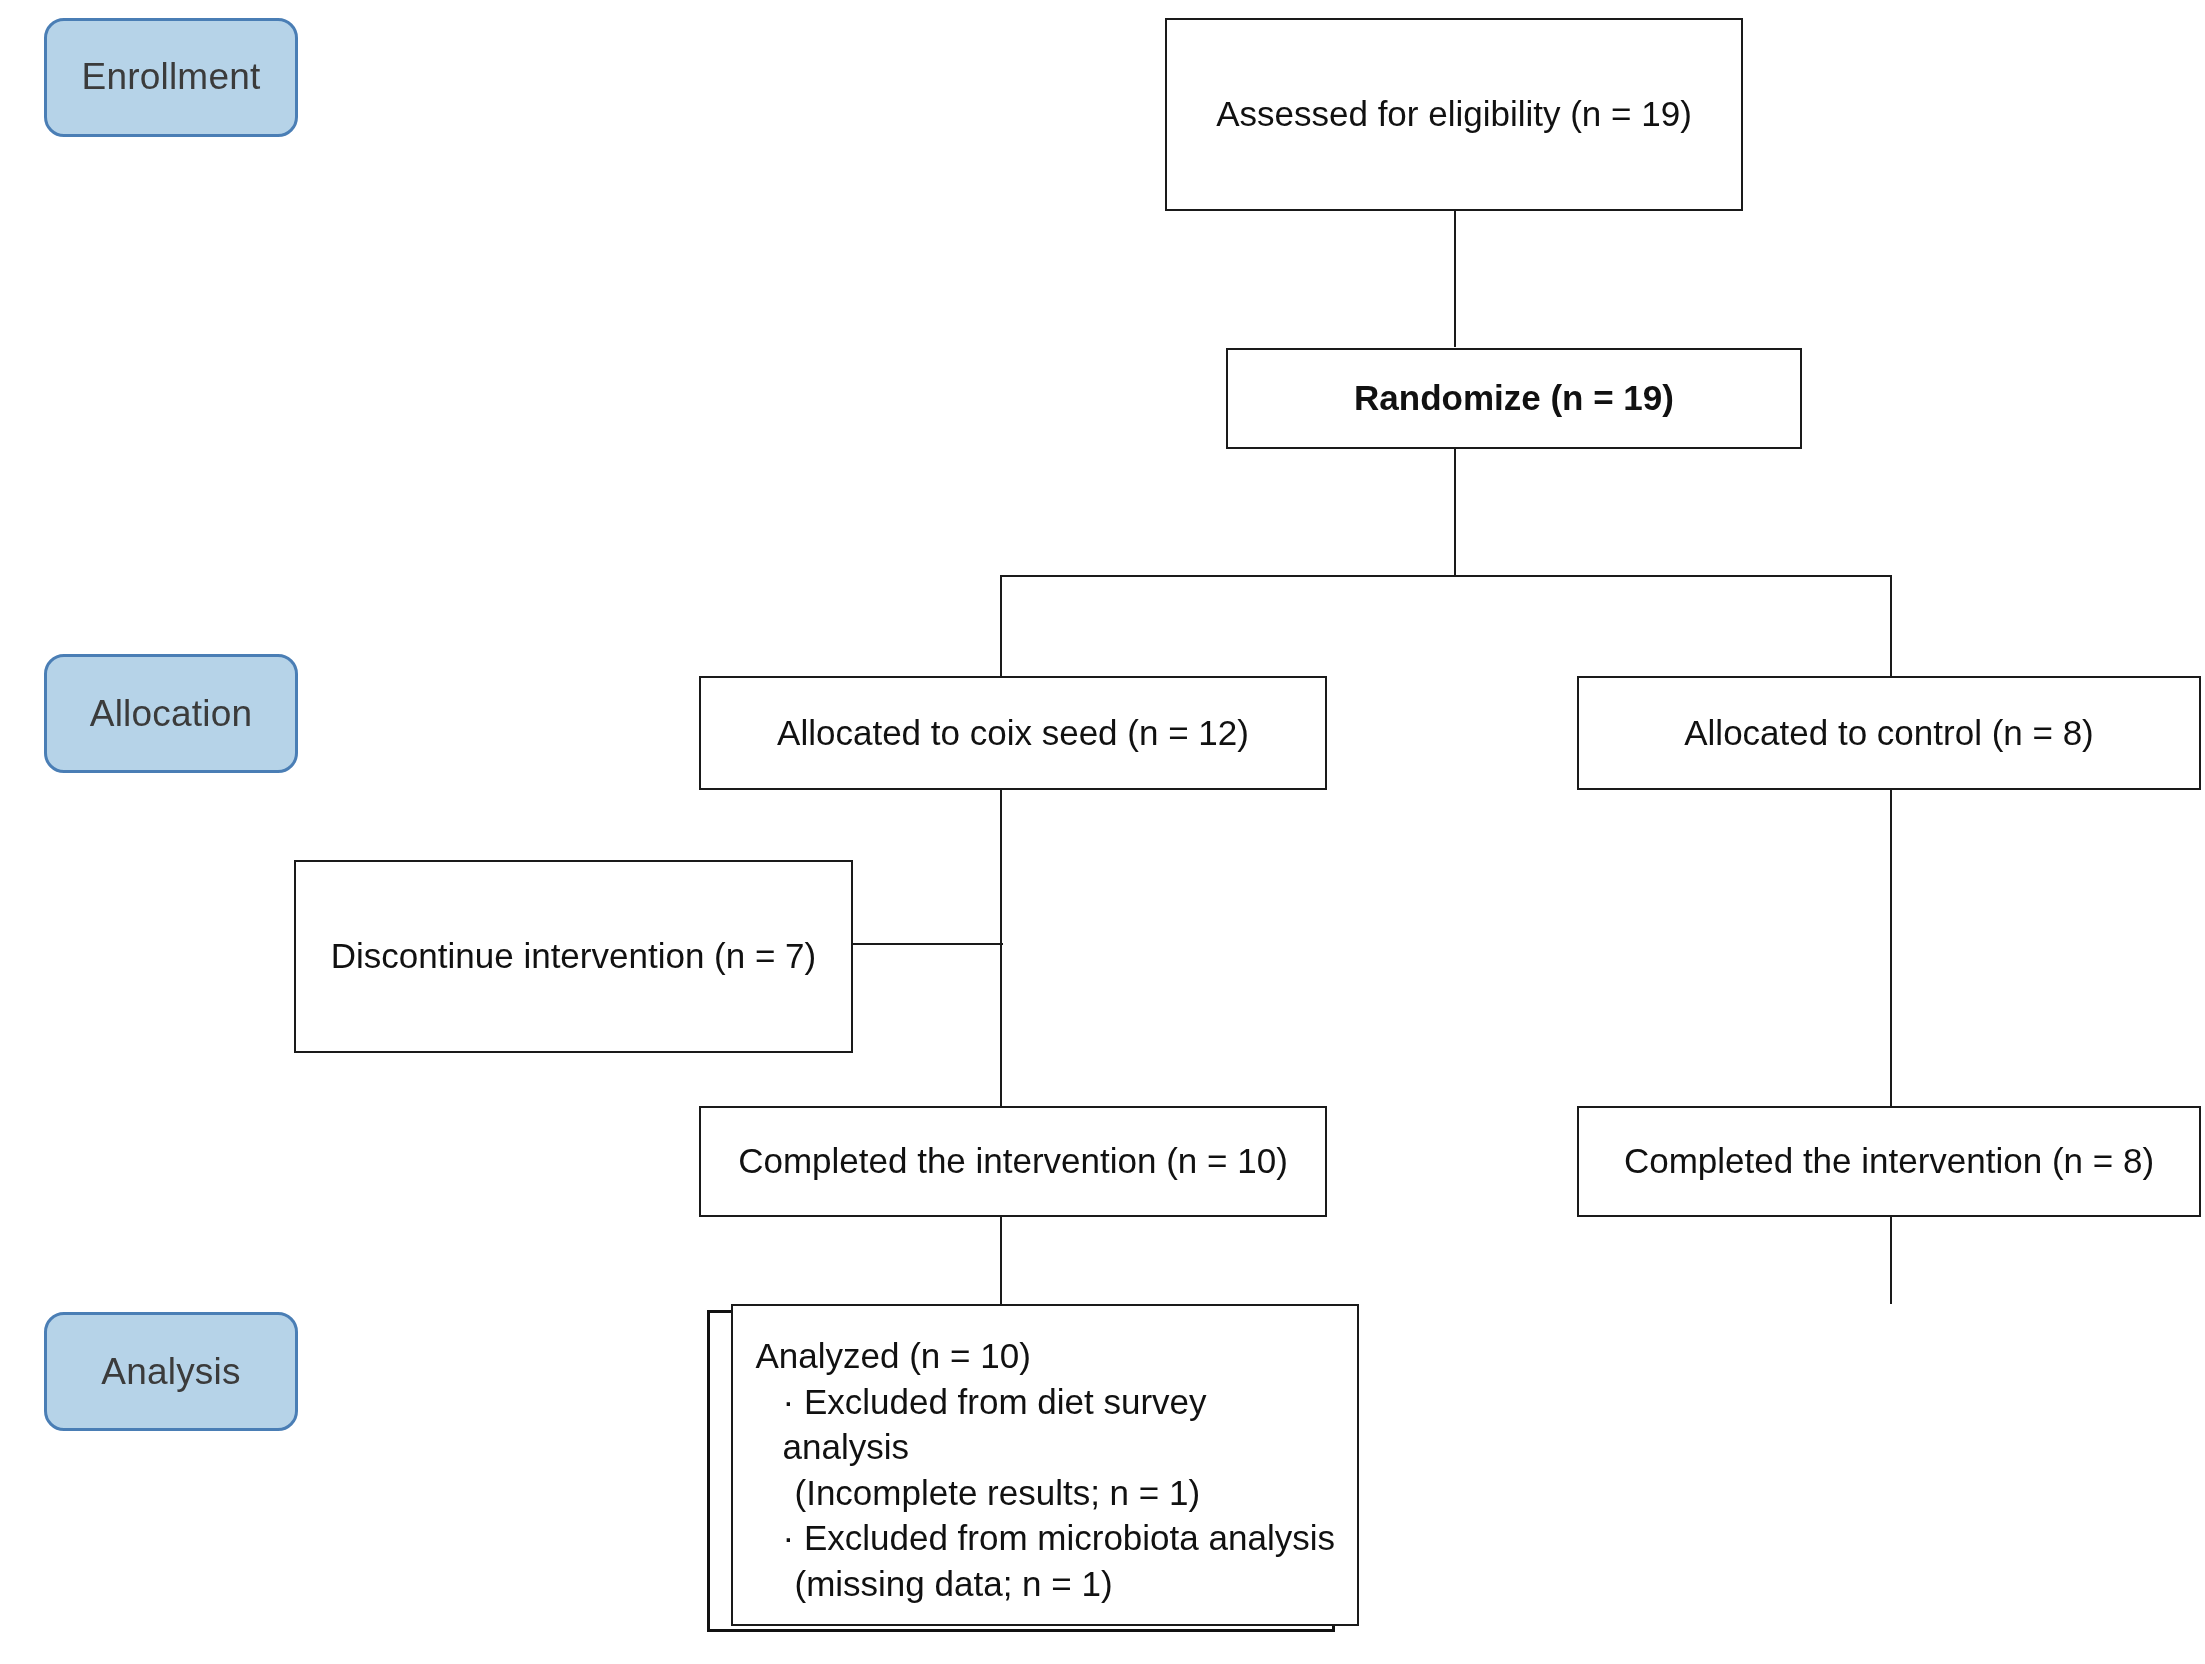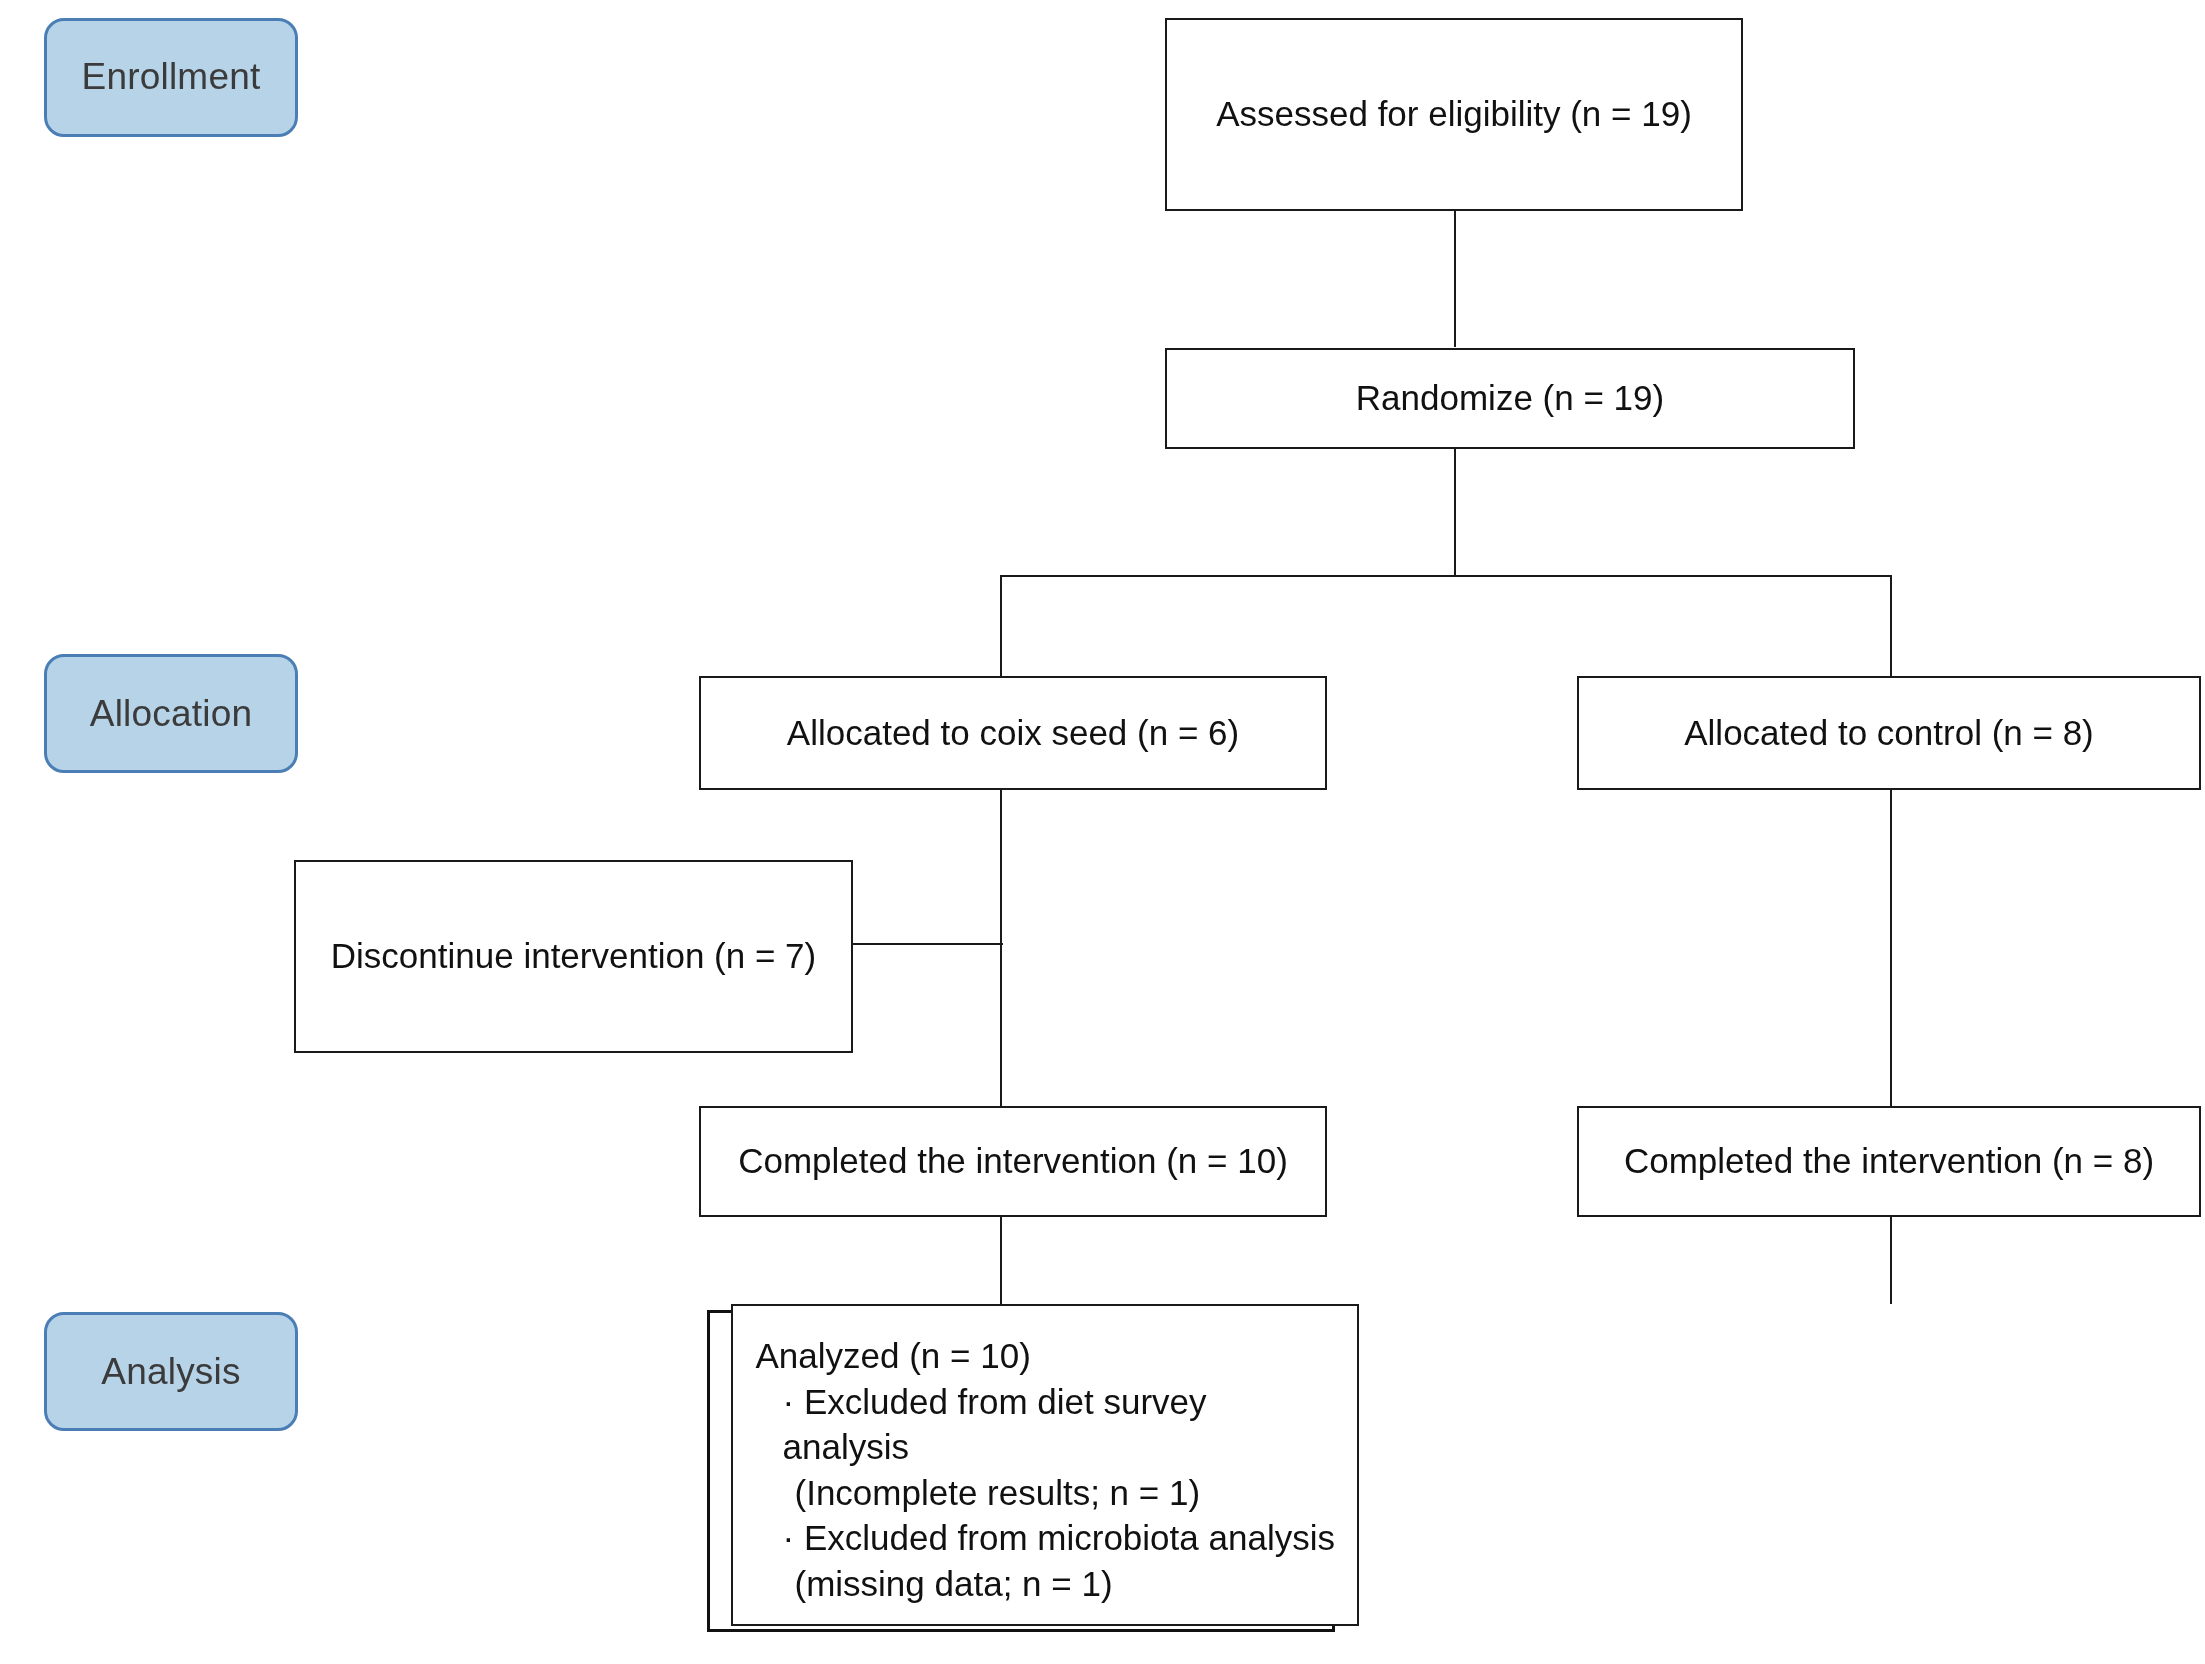--- a/index.html
+++ b/index.html
@@ -114,26 +114,26 @@
   <div class="vline" style="left:1000px;top:1215px;height:89px;"></div>
 
   <div class="vline" style="left:1890px;top:789px;height:319px;"></div>
 
   <div class="vline" style="left:1890px;top:1215px;height:89px;"></div>
 
   <div class="box" style="left:1165px;top:17.7px;width:578px;height:193px;">
     <span class="txt">Assessed for eligibility (n = 19)</span>
   </div>
 
-  <div class="box" style="left:1165px;top:348px;width:690px;height:101px;">
+  <div class="box" style="left:1226px;top:348px;width:576px;height:101px;font-weight:bold;">
     <span class="txt">Randomize (n = 19)</span>
   </div>
 
   <div class="box" style="left:699px;top:676px;width:628px;height:114px;">
-    <span class="txt">Allocated to coix seed (n = 6)</span>
+    <span class="txt">Allocated to coix seed (n = 12)</span>
   </div>
 
   <div class="box" style="left:1577px;top:676px;width:624px;height:114px;">
     <span class="txt">Allocated to control (n = 8)</span>
   </div>
 
   <div class="box" style="left:294px;top:860px;width:559px;height:193px;">
     <span class="txt">Discontinue intervention (n = 7)</span>
   </div>
 

